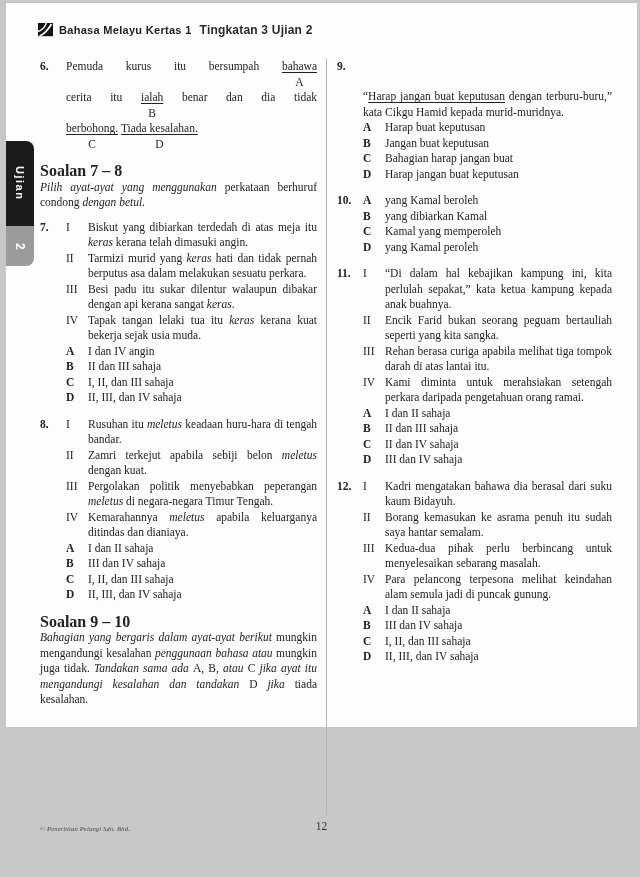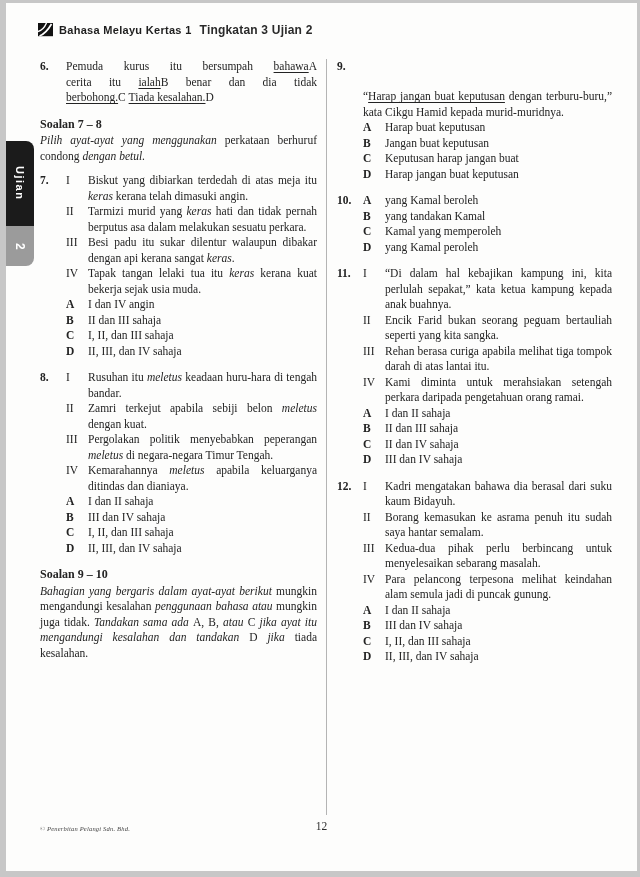--- a/index.html
+++ b/index.html
@@ -7,21 +7,21 @@
     --divider:#b4b4b4; --page-bg:#fdfdfc; --edge:#c7c7c7;
   }
   html,body{margin:0;padding:0;}
   body{
     width:640px;height:877px;position:relative;overflow:hidden;
     background:var(--edge);
     font-family:"Liberation Serif", serif;
     color:var(--text);
   }
   .page{
-    position:absolute;left:6px;top:3px;width:631px;height:868px;
+    position:absolute;left:6px;top:3px;width:631px;height:724px;
     background:var(--page-bg);
   }
   
   .header{position:absolute;left:32px;top:20px;display:flex;align-items:center;}
   .logo{width:15px;height:14px;flex:0 0 auto;}
   .htitle{
     font-family:"Liberation Sans", sans-serif;font-weight:bold;
     font-size:11px;letter-spacing:.3px;margin-left:6px;color:#1e1e1e;
   }
   .hsub{
@@ -60,29 +60,29 @@
   .qbody{flex:1;min-width:0;}
   .stem{text-align:justify;margin-top:30px;}
   .stmt{display:flex;}
   .slabel{width:22px;flex:0 0 auto;}
   .stext{flex:1;min-width:0;text-align:justify;}
   .opt{display:flex;}
   .olabel{width:22px;flex:0 0 auto;font-weight:bold;}
   .otext{flex:1;min-width:0;}
   
   .section{margin:2px 0 9px 0;}
-  .sec-title{font-weight:bold;font-size:12px;margin-bottom:1px;}
+  .sec-title{font-weight:bold;font-size:16px;margin-bottom:1px;}
   .sec-instr{text-align:justify;}
   
   .it{font-style:italic;}
   .ul{text-decoration:underline;text-underline-offset:2px;}
   .mline{text-align:justify;font-family:Liberation Serif, serif;}
   .mline.fill{text-align-last:justify;}
   .um{
-    display:inline-flex;flex-direction:row;align-items:center;
+    display:inline-flex;flex-direction:column;align-items:center;
     vertical-align:top;line-height:15.5px;
   }
   .um .w{text-decoration:underline;text-underline-offset:2px;}
   .um .l{font-weight:normal;}
   
   .footer-copy{
     position:absolute;left:34px;top:822px;font-style:italic;
     font-size:6.5px;color:#454545;letter-spacing:.2px;
   }
   .footer-page{
@@ -227,38 +227,38 @@
             <div class="opt">
               <span class="olabel">A</span>
               <span class="otext">Harap buat keputusan</span>
             </div>
             <div class="opt">
               <span class="olabel">B</span>
               <span class="otext">Jangan buat keputusan</span>
             </div>
             <div class="opt">
               <span class="olabel">C</span>
-              <span class="otext">Keputusan harap jangan buat</span>
+              <span class="otext">Bahagian harap jangan buat</span>
             </div>
             <div class="opt">
               <span class="olabel">D</span>
               <span class="otext">Harap jangan buat keputusan</span>
             </div>
           </div>
         </div>
         <div class="q">
           <span class="qnum">10.</span>
           <div class="qbody">
             <div class="opt">
               <span class="olabel">A</span>
               <span class="otext">yang Kamal beroleh</span>
             </div>
             <div class="opt">
               <span class="olabel">B</span>
-              <span class="otext">yang tandakan Kamal</span>
+              <span class="otext">yang dibiarkan Kamal</span>
             </div>
             <div class="opt">
               <span class="olabel">C</span>
               <span class="otext">Kamal yang memperoleh</span>
             </div>
             <div class="opt">
               <span class="olabel">D</span>
               <span class="otext">yang Kamal peroleh</span>
             </div>
           </div>

